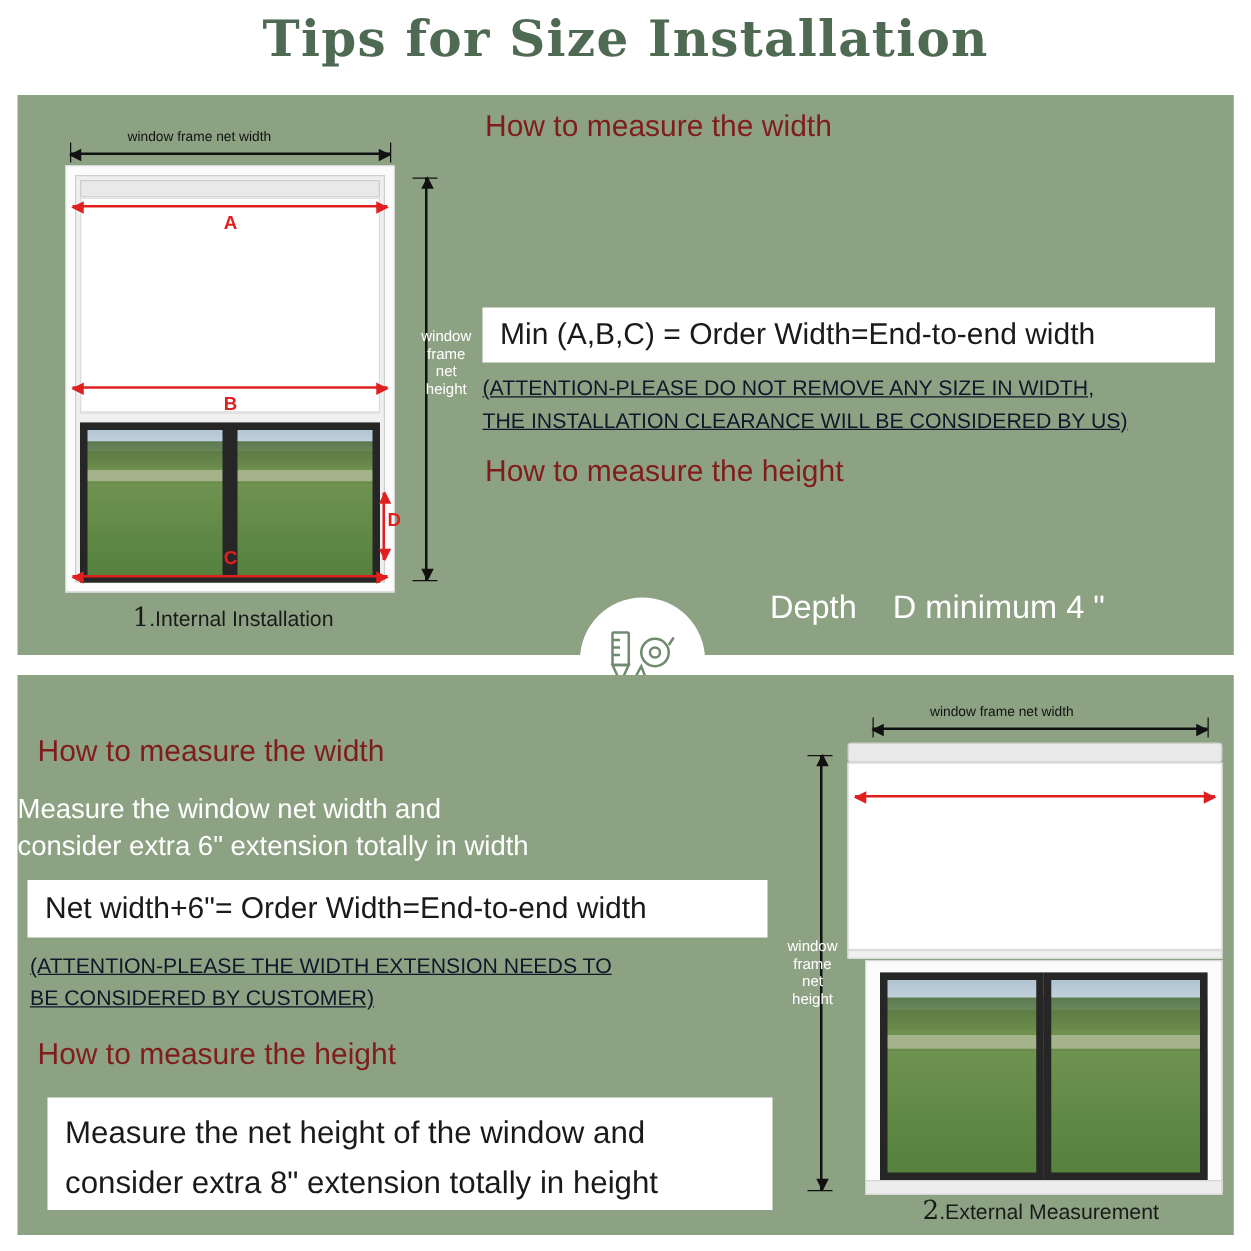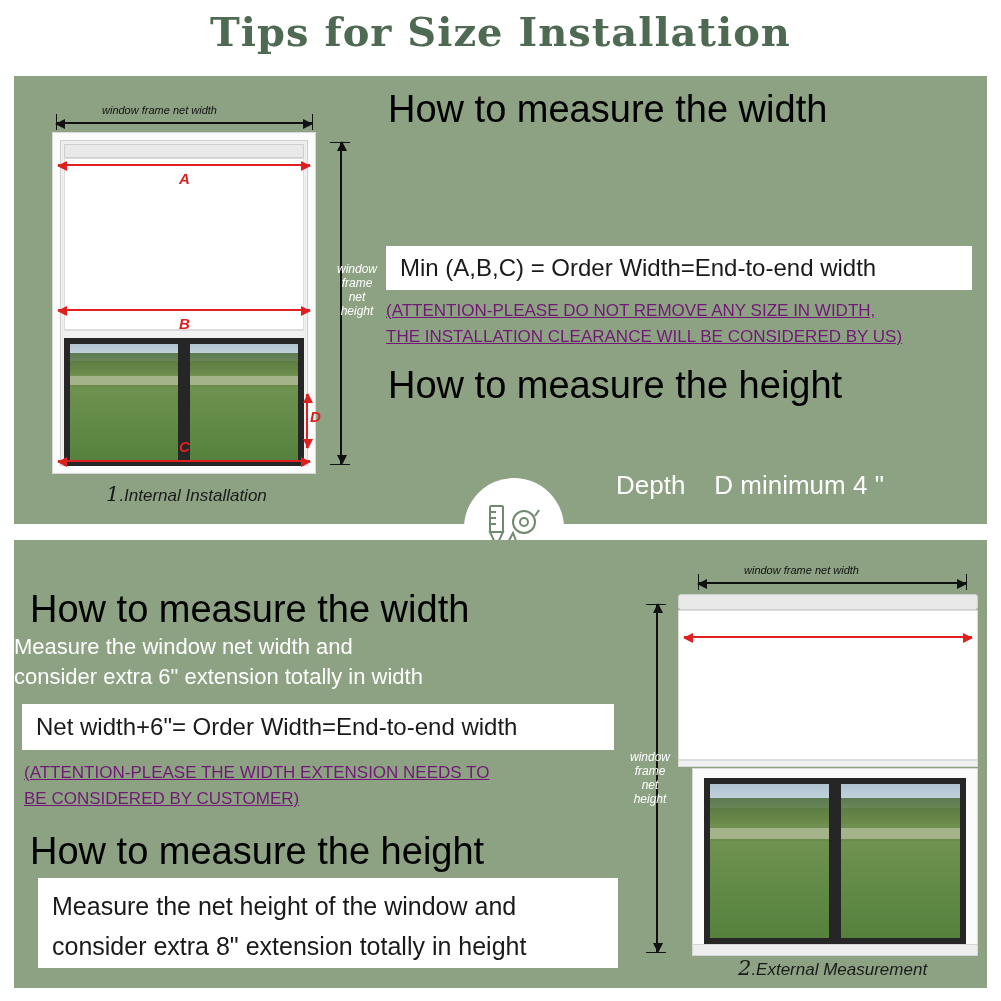--- a/index.html
+++ b/index.html
@@ -47,21 +47,20 @@
   }
   #panel-bottom {
     left: 14px;
     top: 540px;
     width: 973px;
     height: 448px;
   }
   
   .window-ill {
     position: absolute;
-    font-style: italic;
   }
   .win-frame {
     position: absolute;
     background: #f2f2f2;
     border: 1px solid #c9c9c9;
     box-sizing: border-box;
   }
   .win-shade {
     position: absolute;
     background: #ffffff;
@@ -203,22 +202,22 @@
     font-family: "Liberation Sans", sans-serif;
   }
   .caption .num {
     font-family: "DejaVu Serif", serif;
     font-size: 21px;
   }
 
   
   .heading {
     position: absolute;
-    color: #000000;
-    font-size: 38px;
+    color: #7f1d1d;
+    font-size: 24px;
     font-family: "Liberation Sans", sans-serif;
     white-space: nowrap;
   }
   .para {
     position: absolute;
     color: #ffffff;
     font-size: 22px;
     line-height: 30px;
     white-space: pre-line;
   }
@@ -233,21 +232,21 @@
     box-sizing: border-box;
   }
   .whitebox.multiline {
     display: block;
     padding: 8px 14px;
     line-height: 40px;
     white-space: pre-line;
   }
   .attention {
     position: absolute;
-    color: #701a75;
+    color: #0f172a;
     font-size: 17px;
     line-height: 26px;
     white-space: pre-line;
     text-decoration: underline;
   }
   .depth {
     position: absolute;
     color: #ffffff;
     font-size: 26px;
     white-space: pre;

